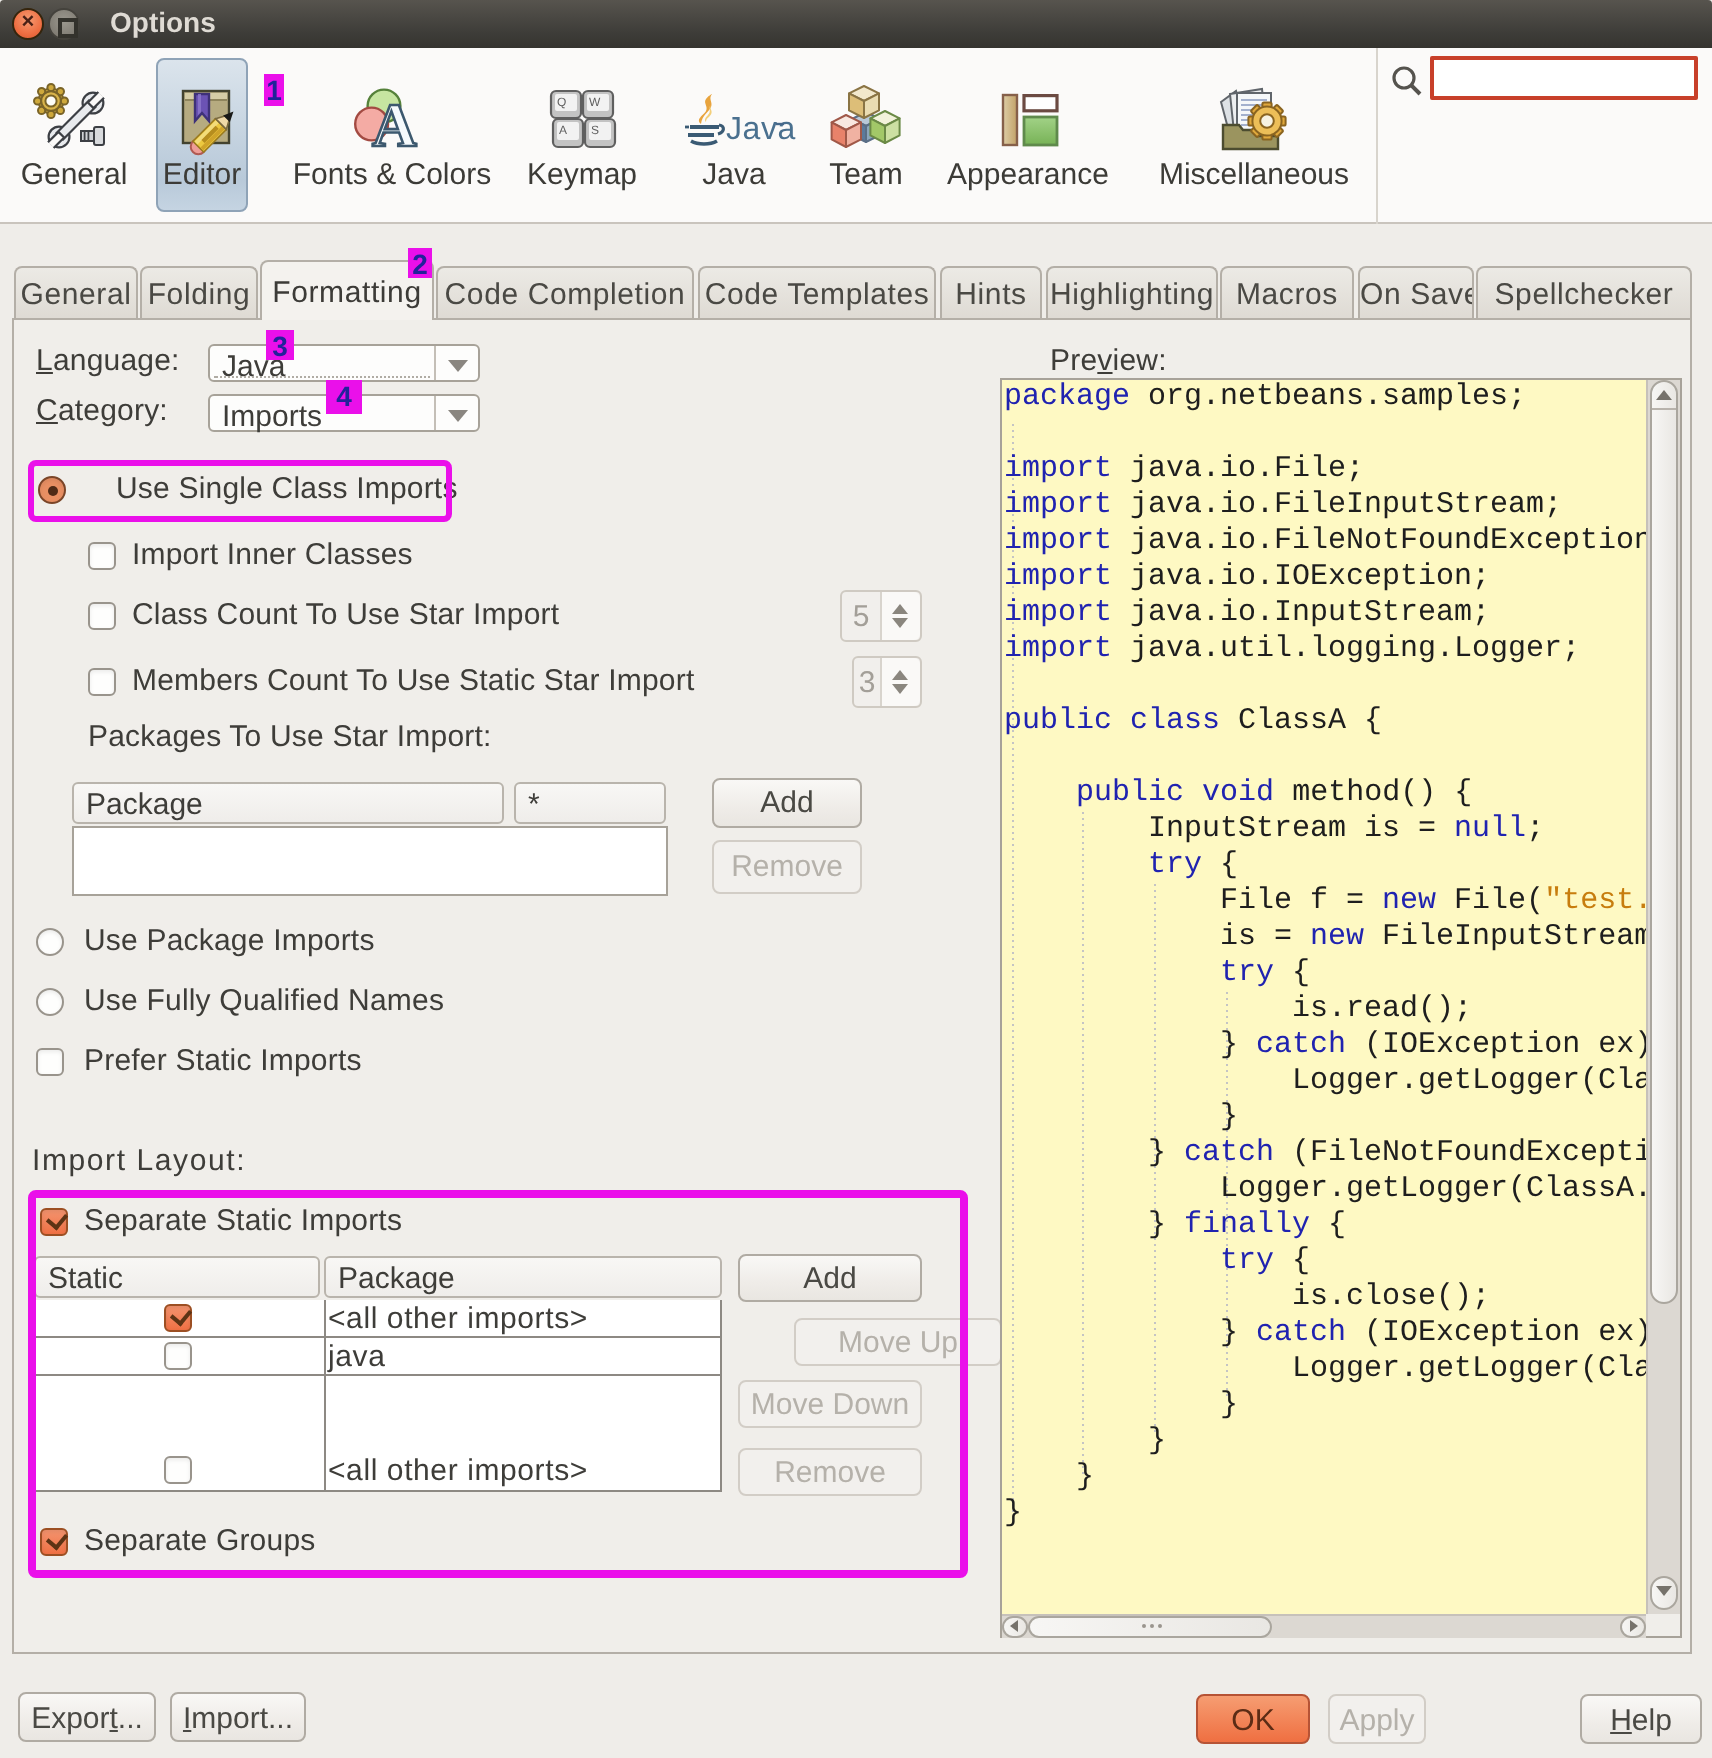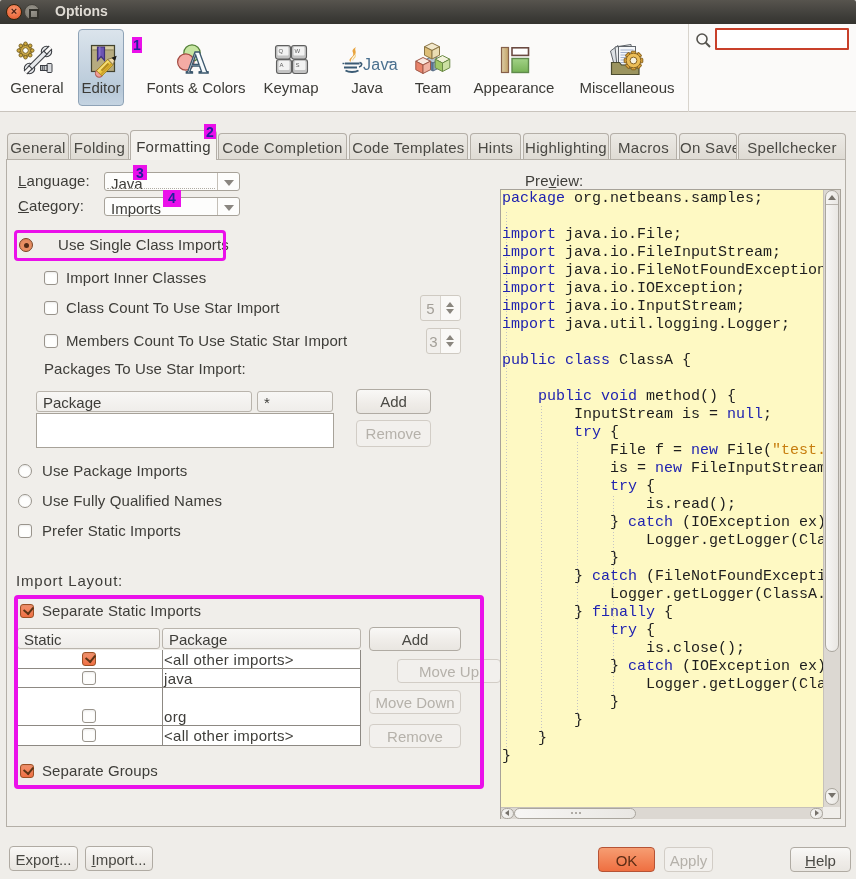--- a/index.html
+++ b/index.html
@@ -364,24 +364,20 @@
 
 <div id="tbl">
   <div id="tcolsep"></div>
   <div class="trow" style="top:0;">
       <span class="cb on cbx"></span>
       <span class="pk">&lt;all other imports&gt;</span>
     </div>
   <div class="trow" style="top:19px;">
       <span class="cb cbx"></span>
       <span class="pk">java</span>
-    </div>
-  <div class="trow" style="top:57px;">
-      <span class="cb cbx"></span>
-      <span class="pk">org</span>
     </div>
   <div class="trow" style="top:76px; border-bottom:none;">
       <span class="cb cbx"></span>
       <span class="pk">&lt;all other imports&gt;</span>
     </div>
 </div>
 
 <div class="btn" style="left:369px; top:627px; width:92px; height:24px; padding-top:3px;">Add</div>
 <div class="btn dis" style="left:369px; top:659px; width:104px; height:24px; padding-top:3px;margin-left:28px;">Move Up</div>
 <div class="btn dis" style="left:369px; top:690px; width:92px; height:24px; padding-top:3px;">Move Down</div>

